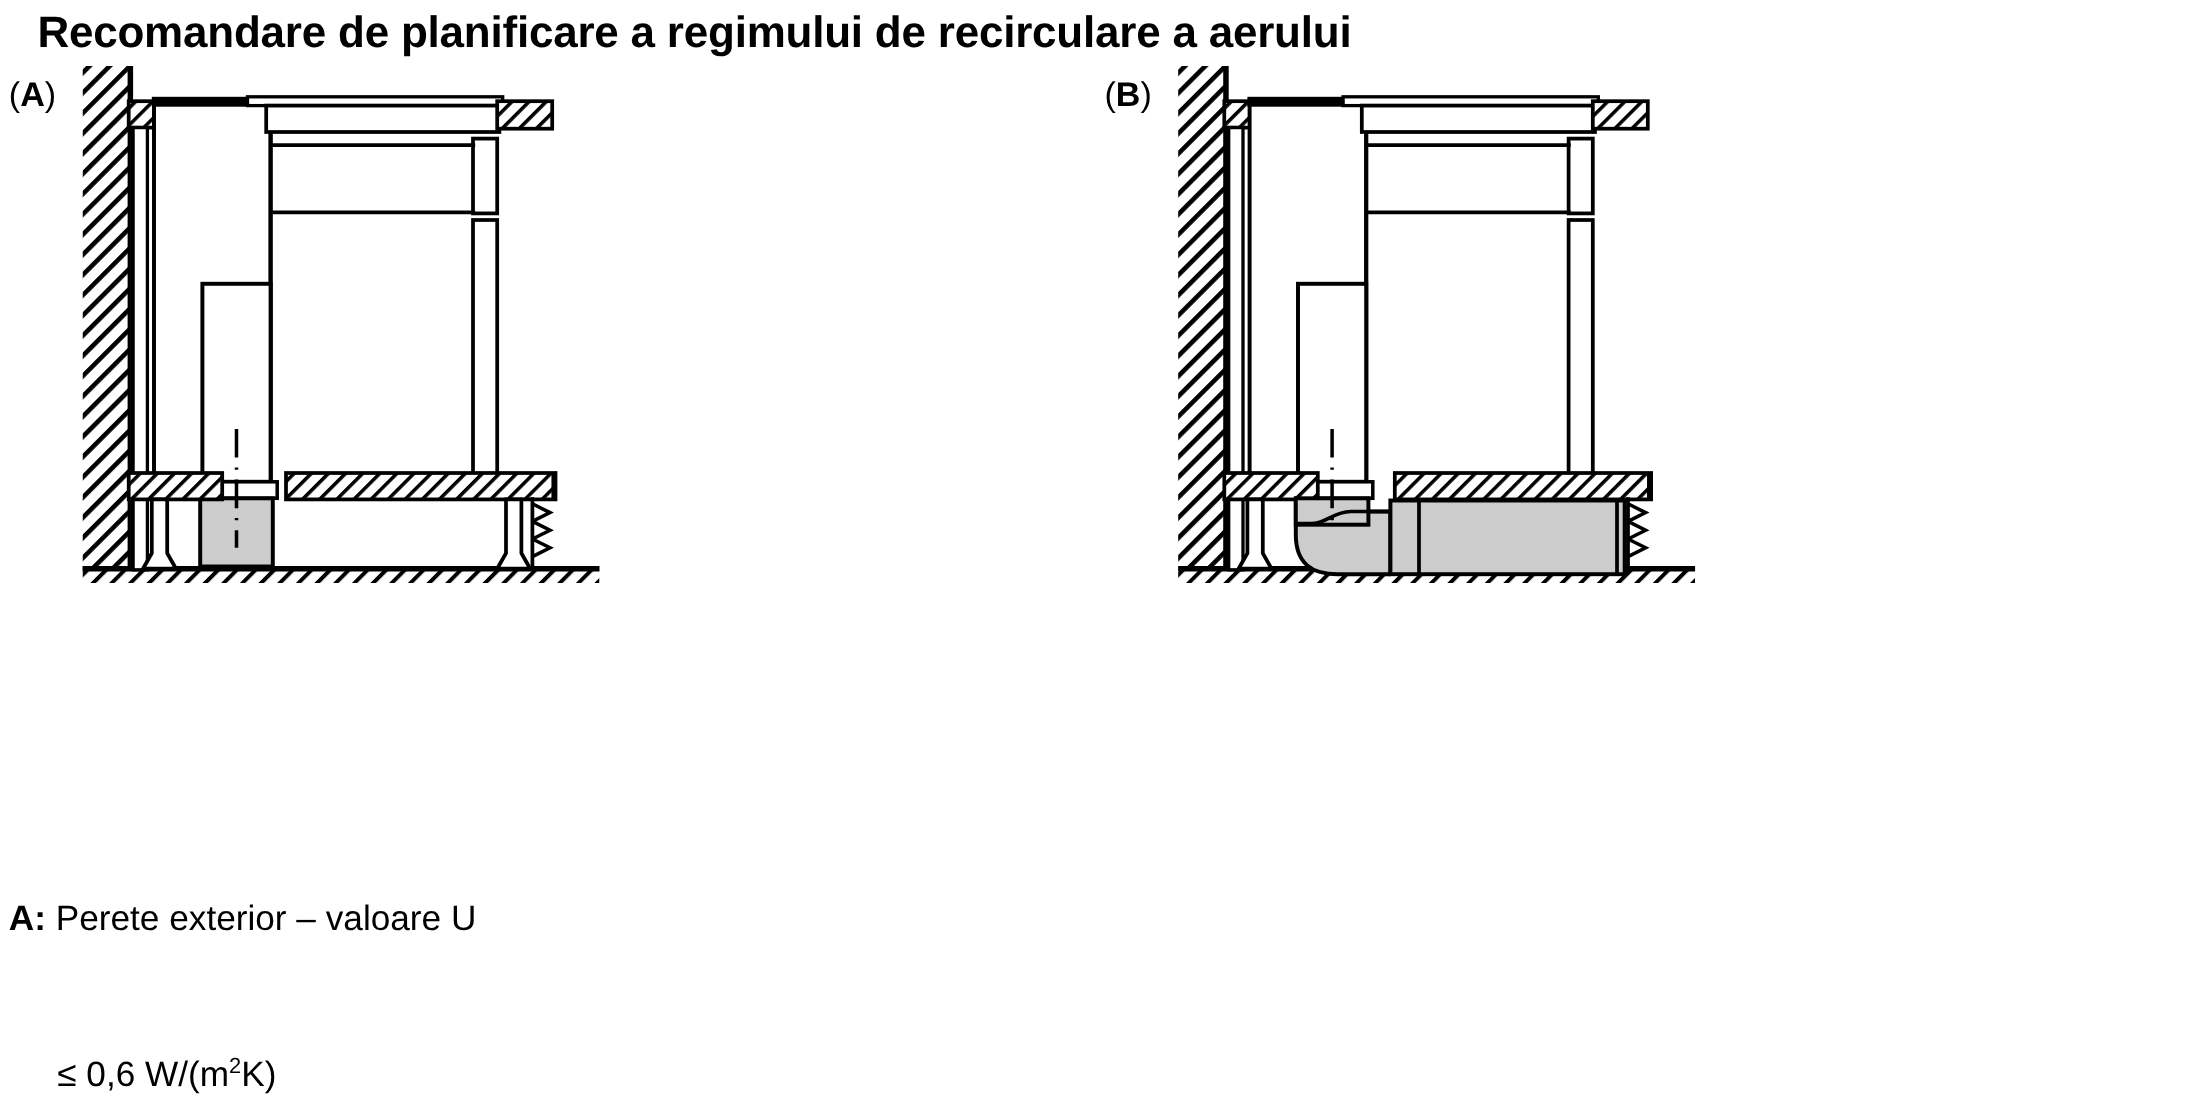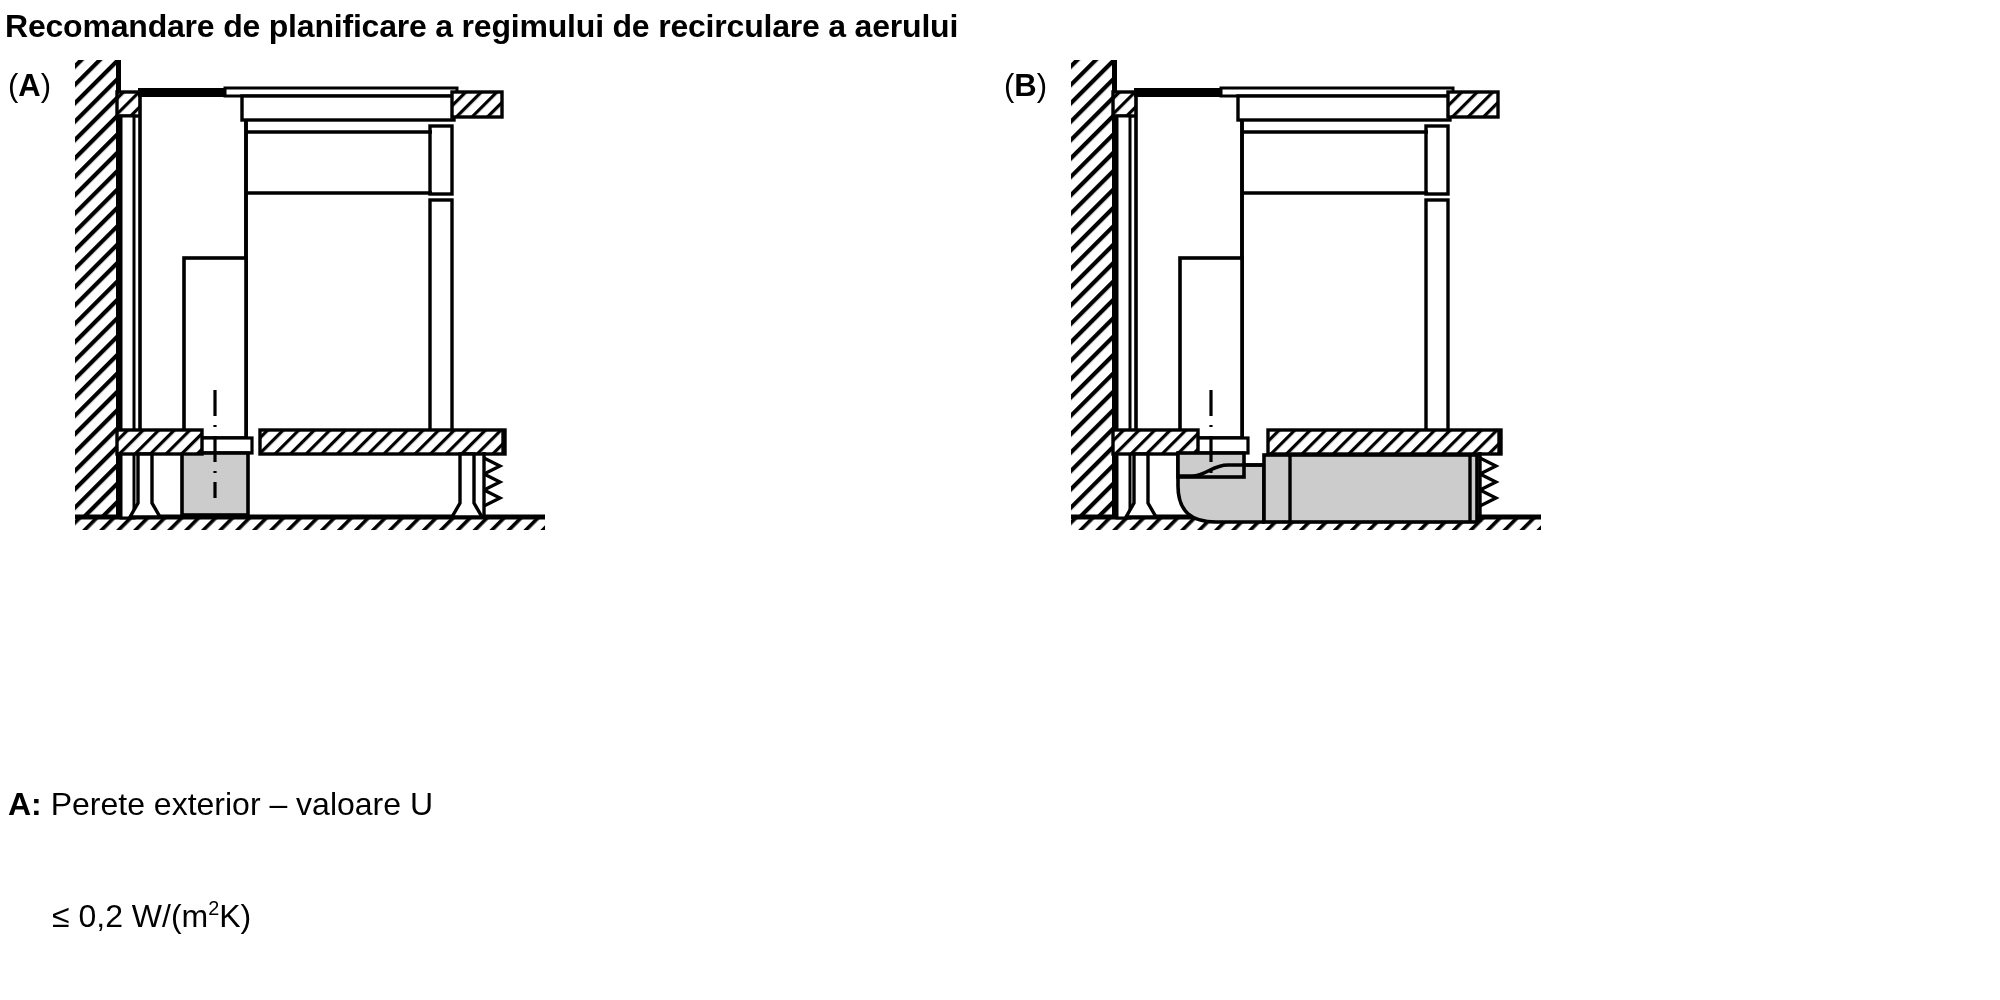--- a/index.html
+++ b/index.html
@@ -17,23 +17,23 @@
     position: relative;
   }
   #page {
     position: relative;
     width: 2000px;
     height: 1000px;
     background: #ffffff;
   }
   .title {
     position: absolute;
-    left: 5px;
+    left: 34px;
     top: 8px;
-    font-size: 32px;
+    font-size: 40px;
     font-weight: bold;
     letter-spacing: -0.2px;
     white-space: nowrap;
   }
   .panel-label {
     position: absolute;
     font-size: 31px;
     font-weight: bold;
     white-space: nowrap;
   }
@@ -51,21 +51,21 @@
 
   .caption {
     position: absolute;
     font-size: 32px;
     line-height: 1.16;
     white-space: pre;
   }
   #capA { left: 8px;  top: 712px; }
   #capB { left: 1020px; top: 712px; }
   .cap-letter { font-weight: bold; }
-  .cap-line { display: block; }
+  .cap-line { display: block; margin-top: 30px; }
   .cap-indent { padding-left: 44px; }
   sup.sup { font-size: 0.62em; vertical-align: super; line-height: 0; }
 </style>
 </head>
 <body>
 
 <div id="page">
 
   <div class="title">Recomandare de planificare a regimului de recirculare a aerului</div>
 
@@ -342,21 +342,21 @@
       <path d="M 424 430 L 440 438 L 424 446" fill="none" stroke="#000000" stroke-width="3.2"></path>
     </g>
 
     <g>
       <line x1="155" y1="330" x2="155" y2="418" stroke="#000000" stroke-width="3.2" stroke-dasharray="26 9 2 9"></line>
     </g>
   </svg>
 
   <div class="caption" id="capA">
     <span class="cap-line"><span class="cap-letter">A:</span> <span>Perete exterior – valoare U</span></span>
-    <span class="cap-line cap-indent"><span>≤ 0,2 W/(m</span><sup class="sup">2</sup><span>K)</span></span>
+    <span class="cap-line cap-indent"><span>≤ 0,6 W/(m</span><sup class="sup">2</sup><span>K)</span></span>
     
   </div>
 
   <div class="caption" id="capB">
     
     
     
   </div>
 
 </div>

